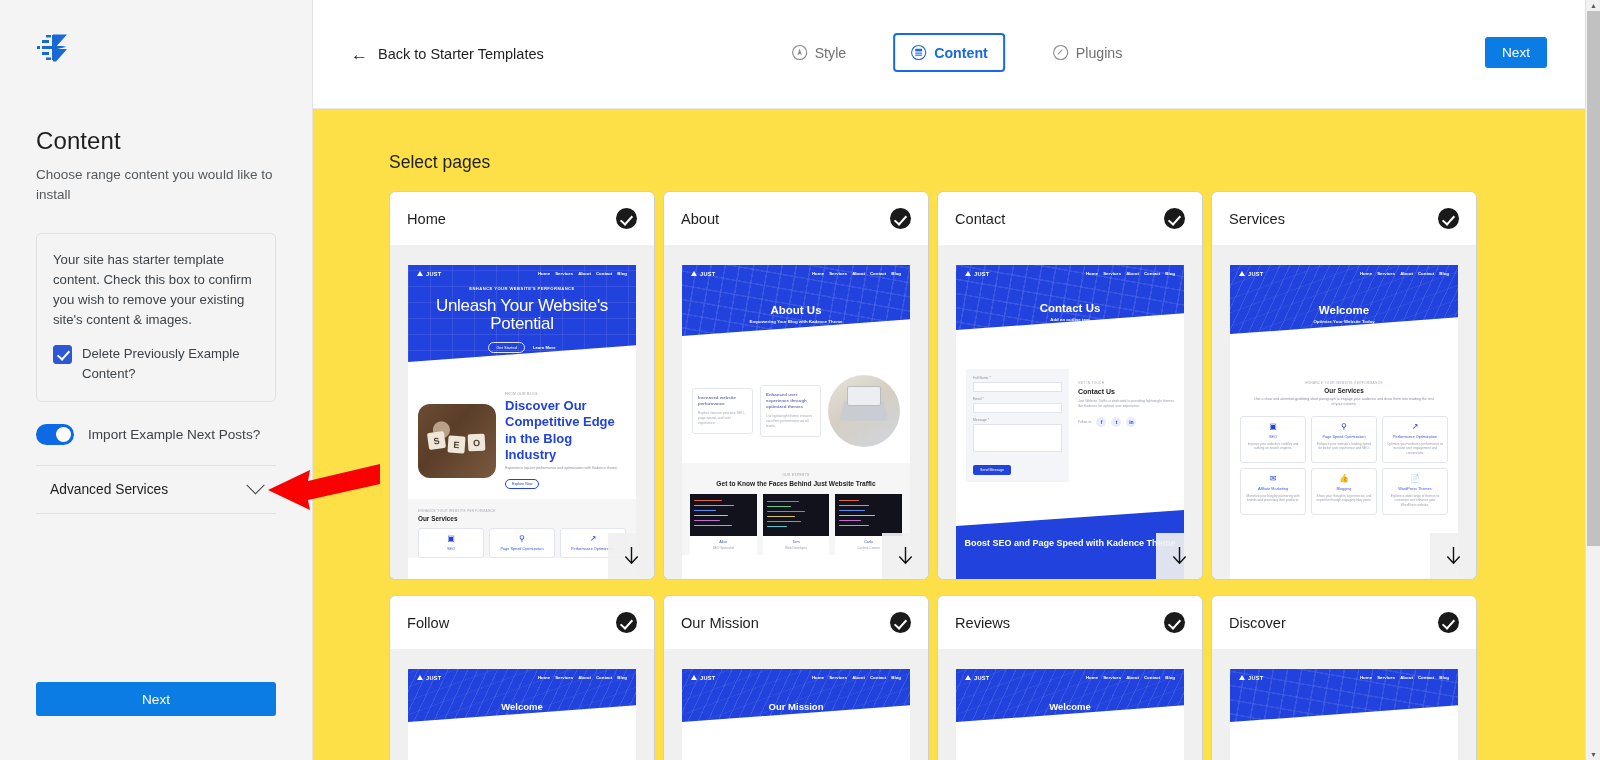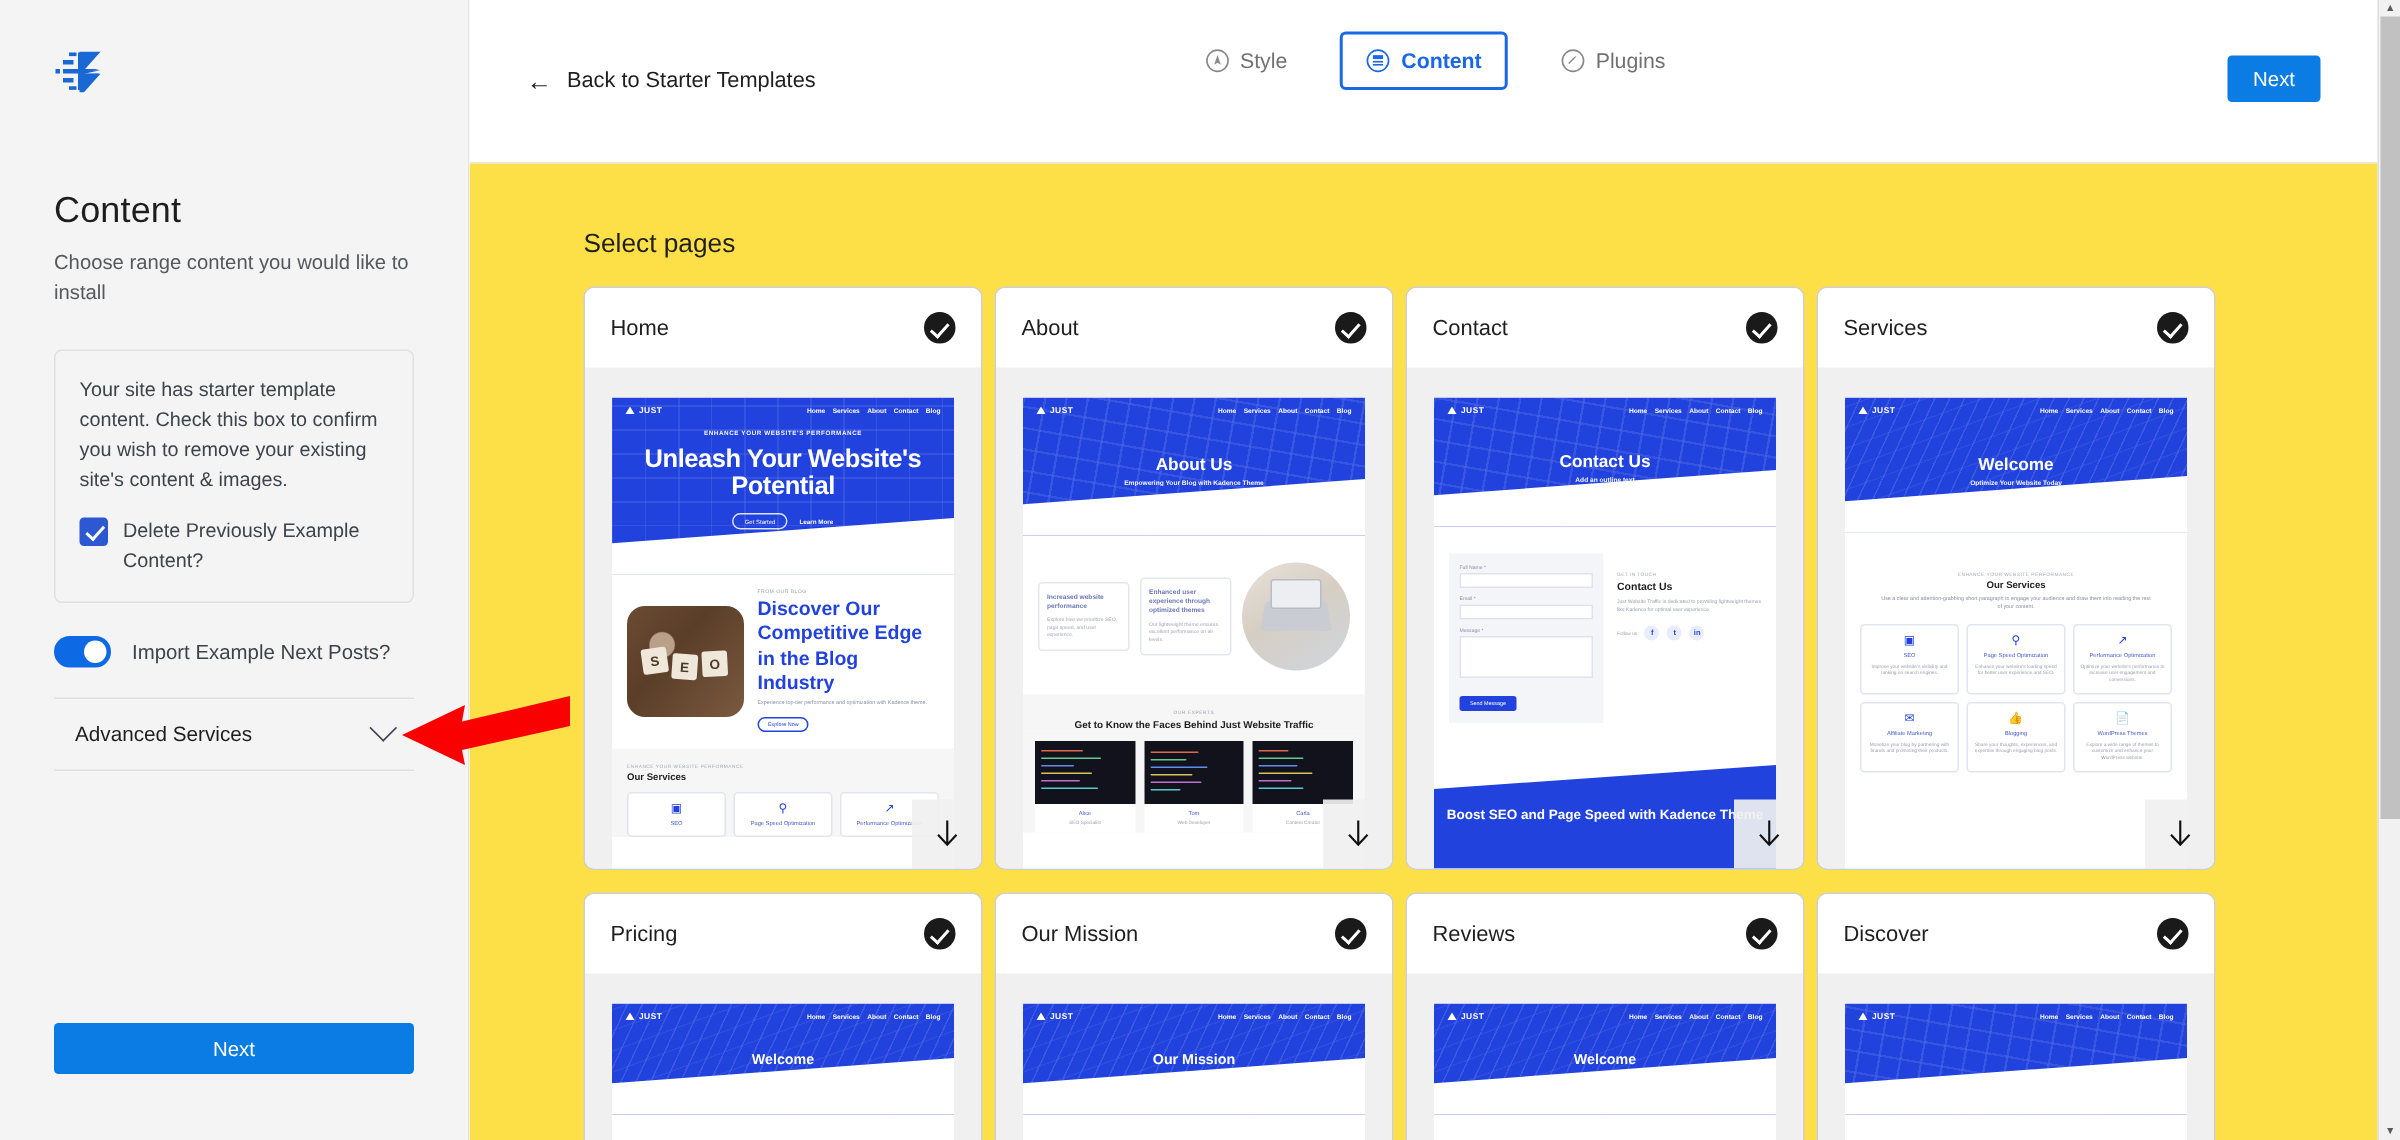--- a/index.html
+++ b/index.html
@@ -166,22 +166,22 @@
     display: flex; align-items: center; gap: 10px;
     font-size: 14.5px; color: #1e1e1e;
     cursor: pointer;
     height: 28px;
   }
   .back-arrow { font-size: 17px; line-height: 1; color: #1e1e1e; }
 
   .tabs {
     position: absolute;
     left: 50%; transform: translateX(-50%);
-    top: 21px;
-    display: flex; align-items: center; gap: 18px;
+    top: 33px;
+    display: flex; align-items: center; gap: 30px;
   }
   .tab {
     display: flex; align-items: center; gap: 7px;
     padding: 9px 15px;
     border-radius: 4px;
     font-size: 14.2px;
     color: #717171;
     border: 2px solid transparent;
     cursor: pointer;
     background: #fff;
@@ -341,21 +341,21 @@
   .mini-links { display: flex; gap: 5px; }
   .mini-links span { color: #fff; font-size: 4.4px; font-weight: 700; }
 
   .hero-center {
     position: relative; z-index: 3;
     text-align: center;
     color: #fff;
     padding-top: 4px;
   }
   .eyebrow { font-size: 4.2px; letter-spacing: .4px; font-weight: 700; opacity: .95; }
-  .hero-h1 { font-size: 17px; font-weight: 700; line-height: 1.08; margin-top: 6px; letter-spacing: -.3px; }
+  .hero-h1 { font-size: 17px; font-weight: 400; line-height: 1.08; margin-top: 6px; letter-spacing: -.3px; }
   .hero-h2 { font-size: 11.5px; font-weight: 800; margin-top: 8px; }
   .hero-h3 { font-size: 9.5px; font-weight: 800; margin-top: 5px; }
   .hero-tag { font-size: 4.4px; margin-top: 3px; font-weight: 600; opacity: .95; }
   .hero-btns { margin-top: 8px; display: flex; justify-content: center; align-items: center; gap: 8px; }
   .pill { border: .7px solid rgba(255,255,255,.85); border-radius: 9px; font-size: 4px; padding: 2.2px 7px; }
   .plaintxt { font-size: 4.2px; font-weight: 700; }
 
   .sec { background: #fff; padding: 9px 10px 0 10px; position: relative; }
   .sec.grey { background: #f6f6f6; }
   .row2 { display: flex; gap: 9px; align-items: center; }
@@ -853,21 +853,21 @@
             <div class="dl-btn">
               <svg viewBox="0 0 20 22">
                   <path d="M10 1 V17 M3.5 11 L10 18 L16.5 11" fill="none" stroke="#111" stroke-width="1.5"></path>
                 </svg>
             </div>
           </div>
         </div>
 
         <div class="card">
           <div class="card-head">
-            <span class="card-title">Pricing</span>
+            <span class="card-title">Follow</span>
             <span class="check-badge"></span>
           </div>
           <div class="card-body">
             <div class="thumb">
               <div class="hero small">
                 <div class="pattern"></div>
                 <div class="mini-nav">
                   <span class="mini-brand">
                       <span class="tri"></span>
                       <span>JUST</span>

